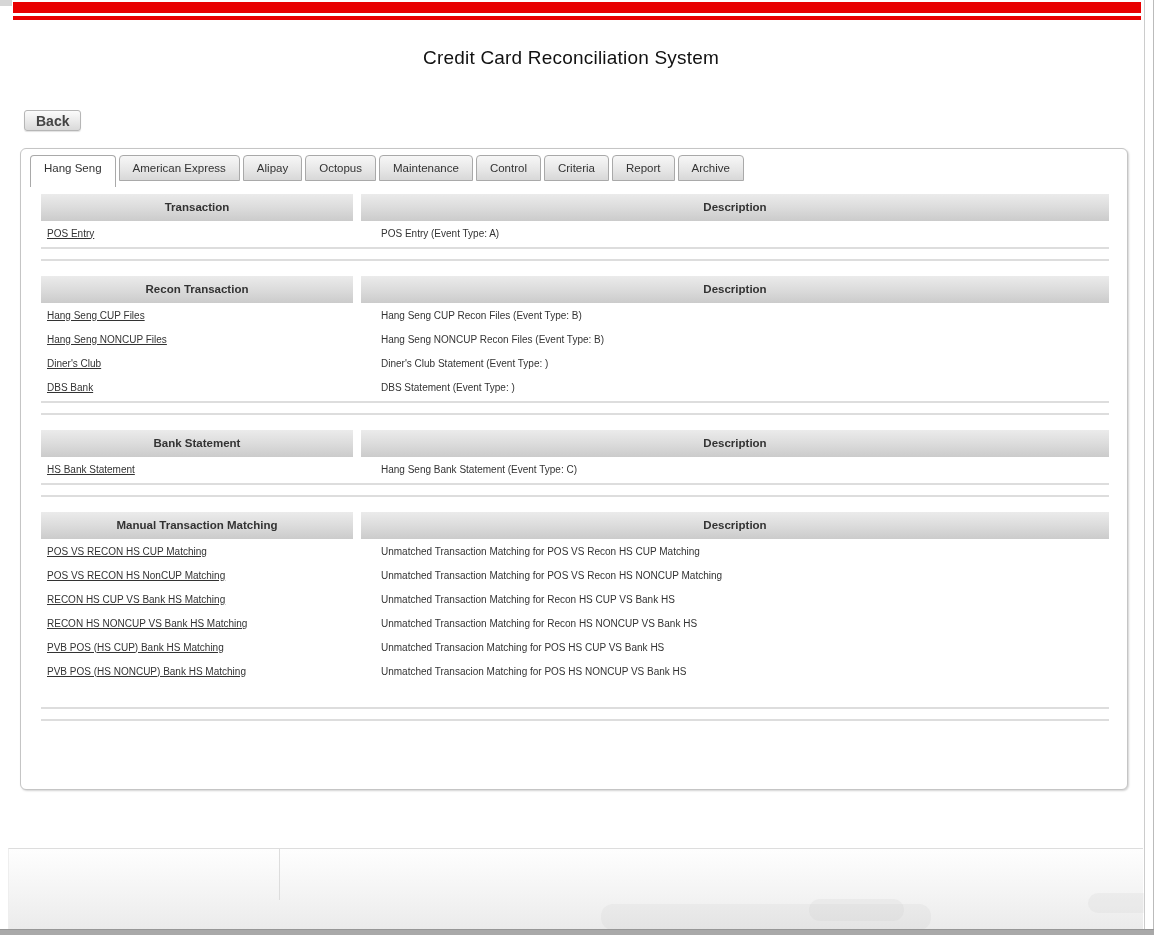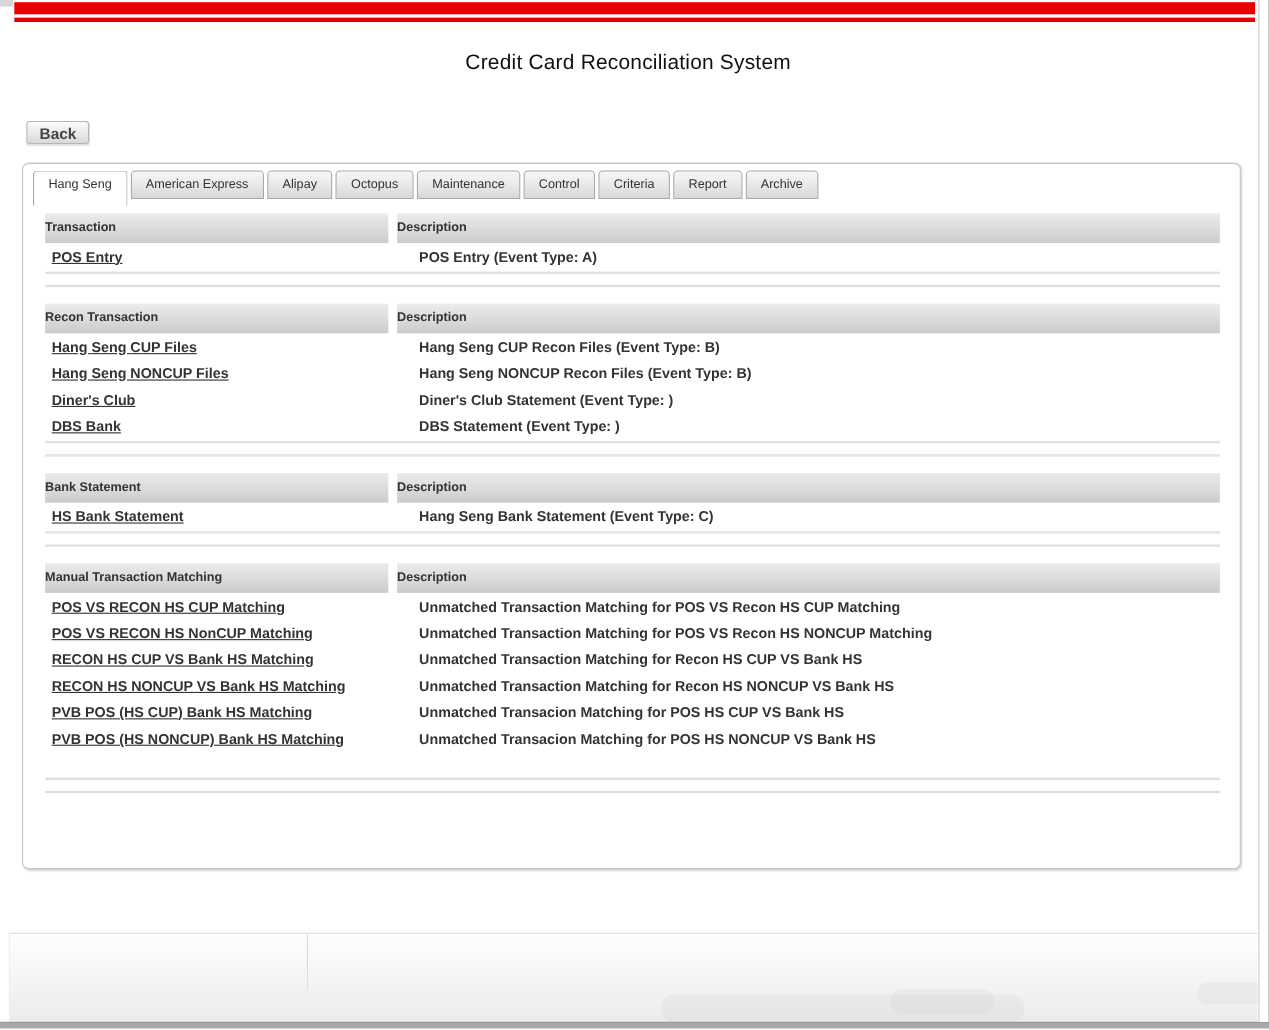--- a/index.html
+++ b/index.html
@@ -47,25 +47,25 @@
   .tab.active{
     height:32px;background:#fff;border-bottom:none;position:relative;z-index:2;
   }
   
   .sections{margin:7px 18px 0 20px;}
   .table-section{margin-bottom:15px;}
   .thead{display:flex;height:27px;}
   .th{
     background:linear-gradient(180deg,#ebebeb 0%,#dcdcdc 50%,#cbcbcb 100%);
     font-size:11.5px;font-weight:bold;color:var(--header-text);
-    line-height:27px;
+    text-align:center;line-height:27px;
   }
   .th-left{width:312px;margin-right:8px;}
   .th-right{flex:1;}
-  .tr{display:flex;height:24px;align-items:center;font-size:13px;font-weight:bold;}
+  .tr{display:flex;height:24px;align-items:center;font-size:10px;}
   .td-left{width:320px;padding-left:6px;}
   .td-right{flex:1;color:#333;padding-left:20px;}
   .link{color:var(--link-color);text-decoration:underline;cursor:pointer;}
   .hr{
     height:2px;background:#fff;
     border-top:1px solid var(--hr-color);border-bottom:1px solid var(--hr-color);
   }
   .hr1{margin-top:2px;}
   .hr2{margin-top:10px;}
   .table-section:last-child .hr1{margin-top:24px;}

